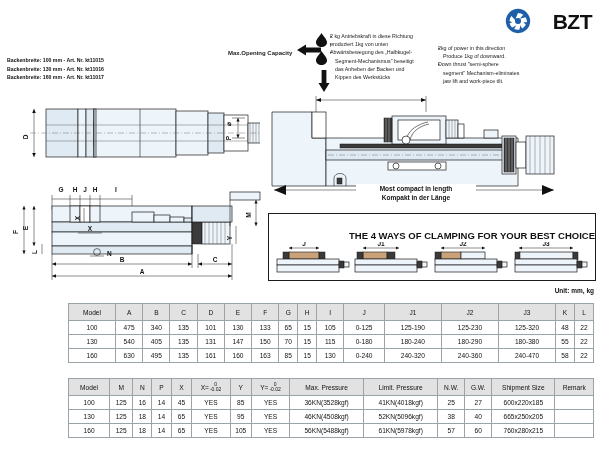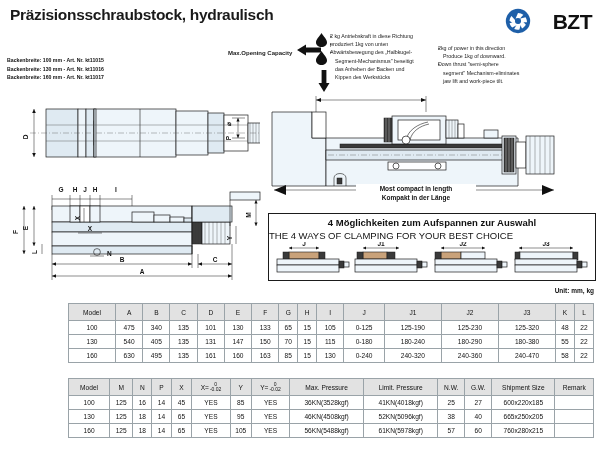--- a/index.html
+++ b/index.html
@@ -65,22 +65,22 @@
   .dimtxt{font-family:"Liberation Sans",sans-serif;font-size:6.5px;fill:#111;font-weight:700;}
   .hatch-brown{fill:#c9a27a;stroke:#1b1b1b;stroke-width:0.6;}
 
   
   .clampbox{
     position:absolute;left:268px;top:213px;width:326px;height:66px;
     border:1.2px solid #1b1b1b;background:#fff;
   }
   .clamp-t1{position:absolute;top:3px;left:0;width:100%;text-align:center;
     font-size:9.5px;font-weight:700;color:#111;}
-  .clamp-t2{position:absolute;top:16px;left:0;width:100%;text-align:left;
-    font-size:9.5px;font-weight:400;color:#111;}
+  .clamp-t2{position:absolute;top:16px;left:0;width:100%;text-align:right;
+    font-size:9.5px;font-weight:700;color:#111;}
   .unit{
     position:absolute;right:6px;top:287px;font-size:6.5px;font-weight:700;color:#111;
   }
 
   
   table{border-collapse:collapse;position:absolute;font-size:6.6px;color:#111;}
   table td,table th{
     border:0.7px solid #9aa3a8;
     text-align:center;
     padding:0;
@@ -98,21 +98,20 @@
   .col-model{width:46px;}
   .tol{display:inline-flex;align-items:center;justify-content:center;gap:1px;}
   .tol .lbl{font-size:6.6px;}
   .tol .stack{display:inline-flex;flex-direction:column;line-height:5.2px;font-size:5px;}
 </style>
 </head>
 <body>
 
 <div class="page">
 
-  <div class="title-de">Präzisionsschraubstock, hydraulisch</div>
 
   <div class="artlines">
     <div class="artline">Backenbreite: 100 mm - Art. Nr. kt11015</div>
     <div class="artline">Backenbreite: 130 mm - Art. Nr. kt11016</div>
     <div class="artline">Backenbreite: 160 mm - Art. Nr. kt11017</div>
   </div>
 
   <div class="logo">
     <svg class="logo-mark" viewBox="0 0 64 64">
       <circle cx="32" cy="32" r="30" fill="#1e5fa8"></circle>
@@ -377,21 +376,20 @@
 
     <line class="dimln" x1="6" y1="100" x2="286" y2="100" stroke-width="1.6"></line>
     <path d="M6 100 l12 -5 l0 10 z" fill="#111"></path>
     <path d="M286 100 l-12 -5 l0 10 z" fill="#111"></path>
     <rect x="88" y="94" width="120" height="14" fill="#fff"></rect>
     <text class="dimtxt" x="148" y="101" text-anchor="middle" font-size="7.5">Most compact in length</text>
     <text class="dimtxt" x="148" y="110" text-anchor="middle" font-size="7.5">Kompakt in der Länge</text>
   </svg>
 
   <div class="clampbox">
-    <div class="clamp-t1">4 Möglichkeiten zum Aufspannen zur Auswahl</div>
     <div class="clamp-t2">THE 4 WAYS OF CLAMPING FOR YOUR BEST CHOICE</div>
 
     <svg style="position:absolute;left:4px;top:28px;" width="318" height="36" viewBox="0 0 318 36">
 
       <g>
         <line class="dimln" x1="16" y1="6" x2="46" y2="6"></line>
         <path d="M16 6 l3 -1.4 l0 2.8 z" fill="#111"></path>
         <path d="M46 6 l-3 -1.4 l0 2.8 z" fill="#111"></path>
         <text class="dimtxt" x="31" y="4" text-anchor="middle" font-size="5.5">J</text>
         <rect class="hatch-brown" x="16" y="10" width="30" height="7"></rect>

